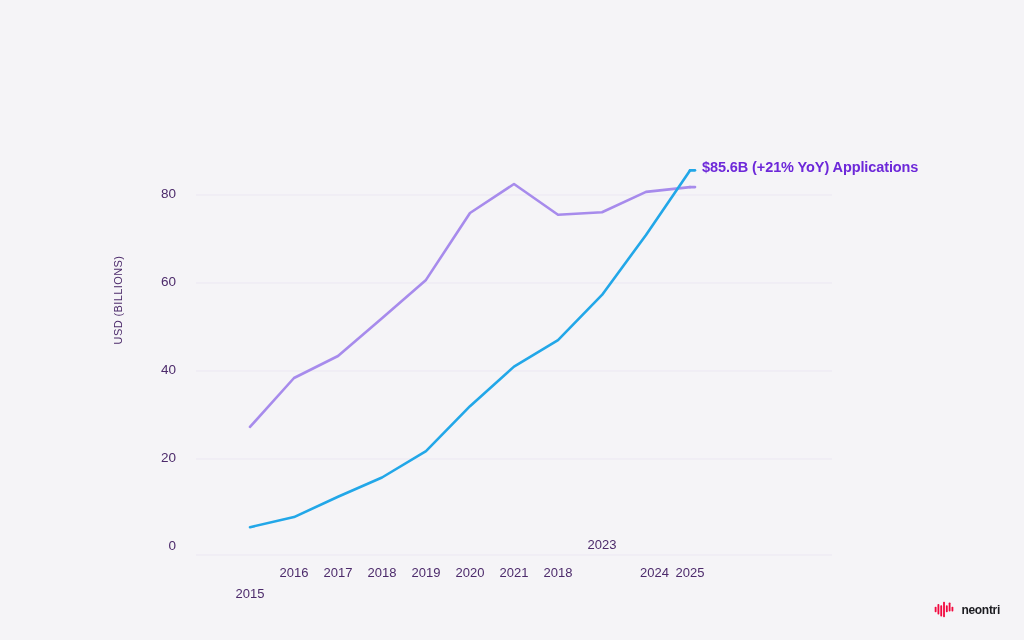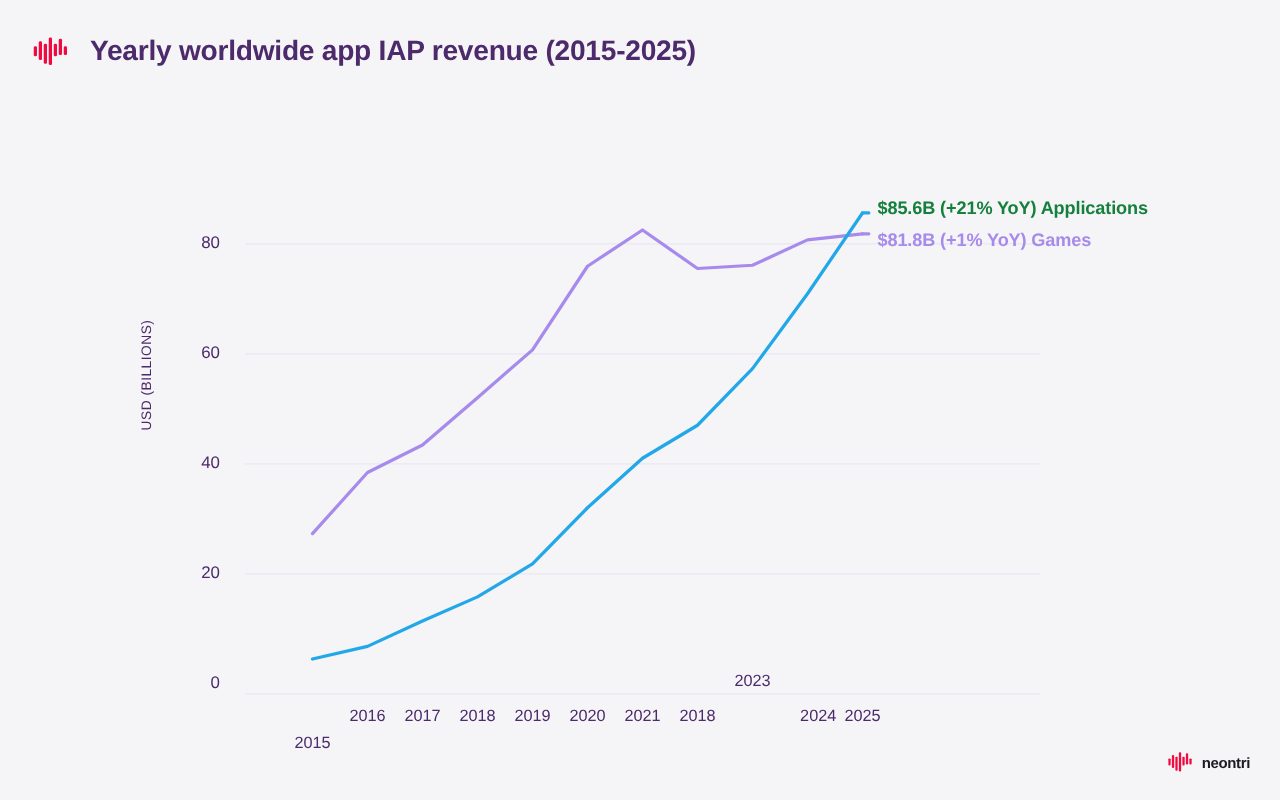--- a/index.html
+++ b/index.html
@@ -88,21 +88,21 @@
   }
 
   
   .annotation {
     position: absolute;
     font-size: 14.5px;
     font-weight: 600;
     white-space: nowrap;
     letter-spacing: -0.1px;
   }
-  .annotation.apps  { color: #15803d; left: 702px; top: 159px; }
+  .annotation.apps  { color: #6d28d9; left: 702px; top: 159px; }
   .annotation.games { color: #a78bec; left: 702px; top: 185px; }
 
   
   .footer-logo {
     position: absolute;
     right: 24px;
     bottom: 20px;
     display: flex;
     align-items: center;
     gap: 6px;
@@ -117,36 +117,20 @@
     font-weight: 700;
     color: #1b1b20;
     letter-spacing: -0.3px;
   }
 </style>
 </head>
 <body>
 
 <div class="page">
 
-  <div class="header">
-    <span class="brand-mark">
-      <svg width="30" height="30" viewBox="0 0 30 30">
-        <g fill="#f2093f">
-          <rect x="1" y="11" width="2.6" height="8" rx="1.1"></rect>
-          <rect x="5" y="7" width="2.6" height="15" rx="1.1"></rect>
-          <rect x="9" y="9" width="2.6" height="16" rx="1.1"></rect>
-          <rect x="13" y="4" width="2.6" height="22" rx="1.1"></rect>
-          <rect x="17" y="9" width="2.6" height="10" rx="1.1"></rect>
-          <rect x="21" y="5" width="2.6" height="13" rx="1.1"></rect>
-          <rect x="25" y="11" width="2.6" height="7" rx="1.1"></rect>
-        </g>
-      </svg>
-    </span>
-    <div class="title">Yearly worldwide app IAP revenue (2015-2025)</div>
-  </div>
 
   <div class="chart-wrap">
 
     <svg class="plot-svg" width="1024" height="640">
       <g id="gridlines">
           <line x1="196" x2="832" y1="459" y2="459" stroke="#ebe7f2" stroke-width="1"></line>
           <line x1="196" x2="832" y1="371" y2="371" stroke="#ebe7f2" stroke-width="1"></line>
           <line x1="196" x2="832" y1="283" y2="283" stroke="#ebe7f2" stroke-width="1"></line>
           <line x1="196" x2="832" y1="195" y2="195" stroke="#ebe7f2" stroke-width="1"></line>
         </g>
@@ -178,21 +162,20 @@
         <div class="tick-label xtick" style="left: 403px; top: 565px;">2019</div>
         <div class="tick-label xtick" style="left: 447px; top: 565px;">2020</div>
         <div class="tick-label xtick" style="left: 491px; top: 565px;">2021</div>
         <div class="tick-label xtick" style="left: 535px; top: 565px;">2018</div>
         <div class="tick-label xtick" style="left: 579px; top: 537px;">2023</div>
         <div class="tick-label xtick" style="left: 623px; top: 565px; text-align: right;">2024</div>
         <div class="tick-label xtick" style="left: 667px; top: 565px;">2025</div>
       </div>
 
     <div class="annotation apps">$85.6B (+21% YoY) Applications</div>
-    <div class="annotation games">$81.8B (+1% YoY) Games</div>
   </div>
 
   <div class="footer-logo">
     <span class="footer-mark">
       <svg width="21" height="21" viewBox="0 0 30 30">
         <g fill="#f2093f">
           <rect x="1" y="11" width="2.6" height="8" rx="1.1"></rect>
           <rect x="5" y="7" width="2.6" height="15" rx="1.1"></rect>
           <rect x="9" y="9" width="2.6" height="16" rx="1.1"></rect>
           <rect x="13" y="4" width="2.6" height="22" rx="1.1"></rect>

